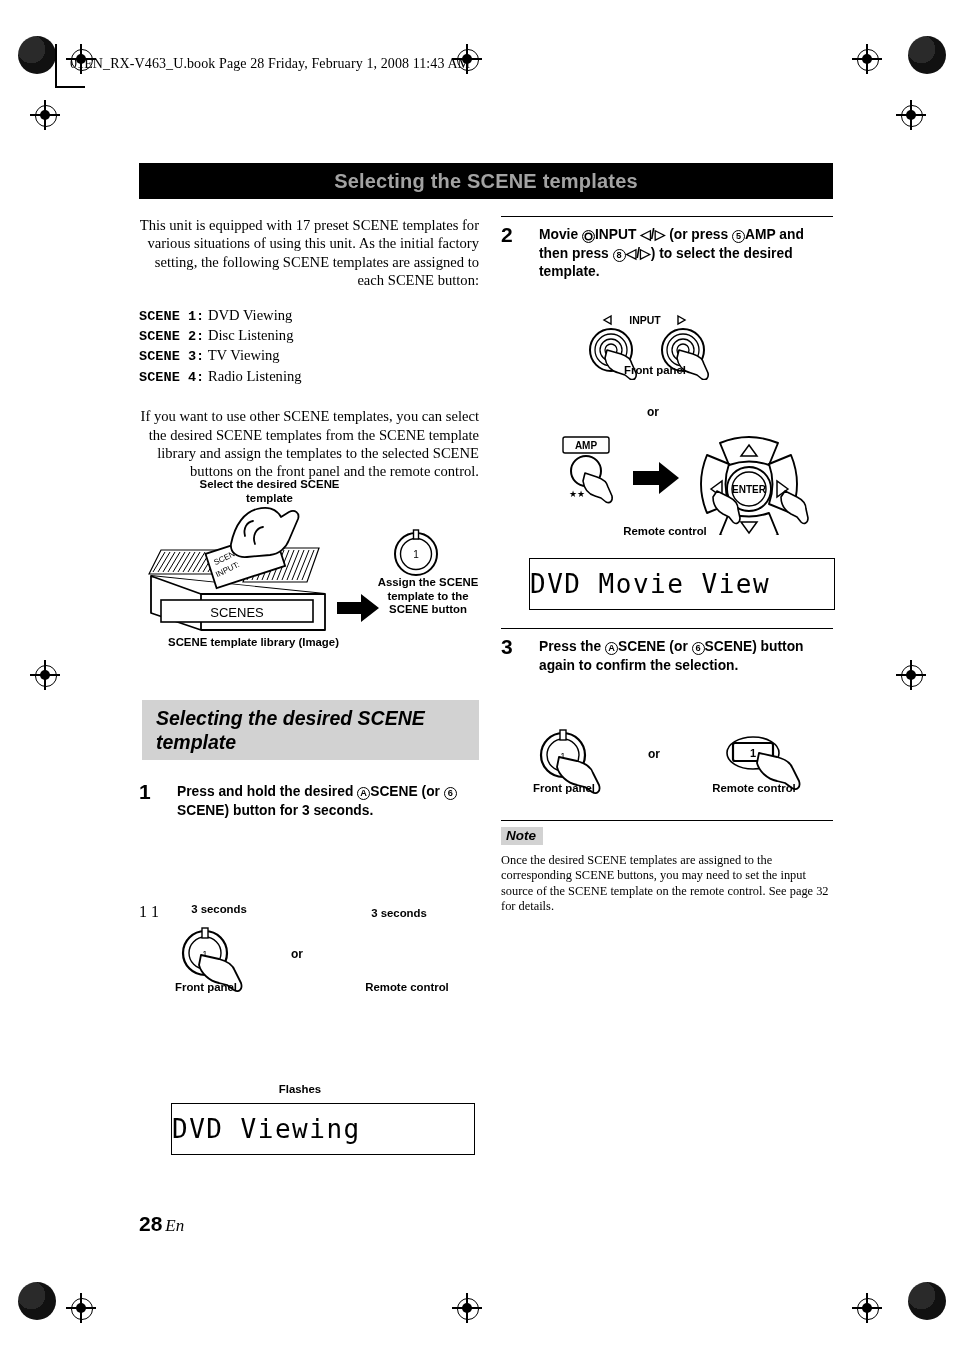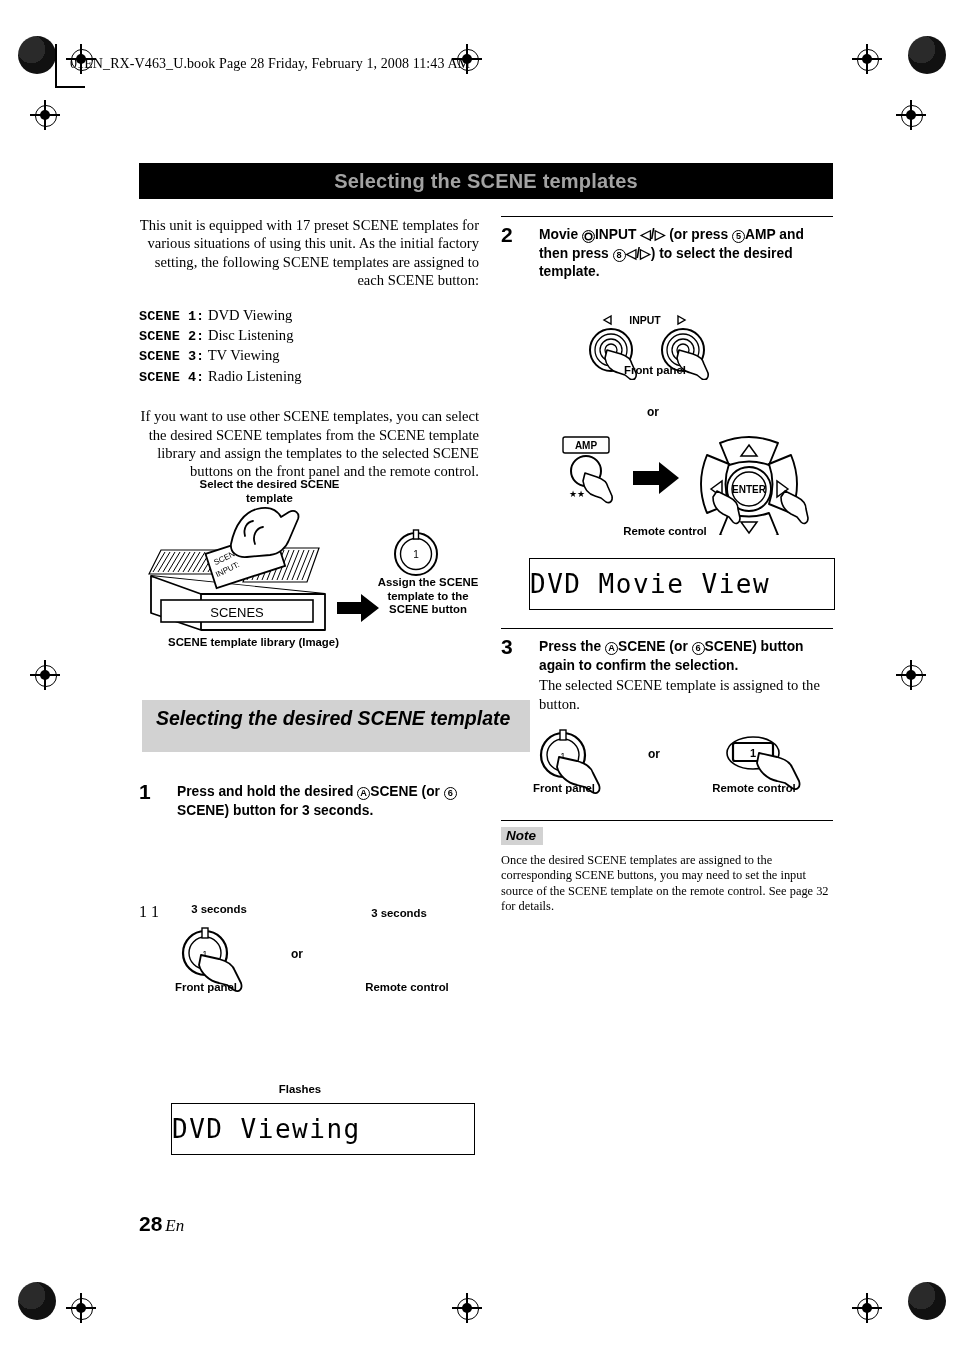--- a/index.html
+++ b/index.html
@@ -74,21 +74,21 @@
   .cap {
     font-family:"Liberation Sans", sans-serif; font-weight:bold;
     font-size:11.4px; line-height:13.6px; text-align:center;
   }
   .cap-sel { position:absolute; left:38px; top:0; width:185px; }
   .cap-lib { position:absolute; left:12px; top:158px; width:205px; }
   .cap-assign { position:absolute; left:237px; top:98px; width:104px; }
 
   
   .sec-head {
-    position:absolute; left:142px; top:700px; width:388px; min-height:52px;
+    position:absolute; left:142px; top:700px; width:337px; min-height:52px;
     background:#d2d2d2;
     font-family:"Liberation Sans", sans-serif;
     font-weight:bold; font-style:italic; font-size:19.5px; line-height:24px;
     padding:6px 0 6px 10px; box-sizing:border-box;
     border-left:4px solid #d2d2d2;
   }
 
   
   .step { position:relative; padding-left:38px; }
   .step .num {
@@ -541,21 +541,20 @@
   <div style="position:absolute; left:501px; top:628px; width:332px;">
     <div class="rule-top"></div>
     <div class="step">
       <div class="num">3</div>
       <div class="lead">
         <span>Press the</span>
         <span class="circ">A</span><span>SCENE</span>
         <span>(or</span>
         <span class="circ">6</span><span>SCENE</span><span>) button again to confirm the selection.</span>
       </div>
-      <div class="desc">The selected SCENE template is assigned to the button.</div>
     </div>
   </div>
 
   <div class="illus" style="left:501px; top:720px; width:332px; height:80px;">
     <svg width="332" height="80" style="position:absolute; left:0; top:0;">
 
       <g>
         <circle cx="62" cy="35" r="22" fill="#fff" stroke="#000" stroke-width="2.2"></circle>
         <circle cx="62" cy="35" r="16" fill="#fff" stroke="#000" stroke-width="1.4"></circle>
         <rect x="59" y="10" width="6" height="10" fill="#fff" stroke="#000" stroke-width="1.4"></rect>

